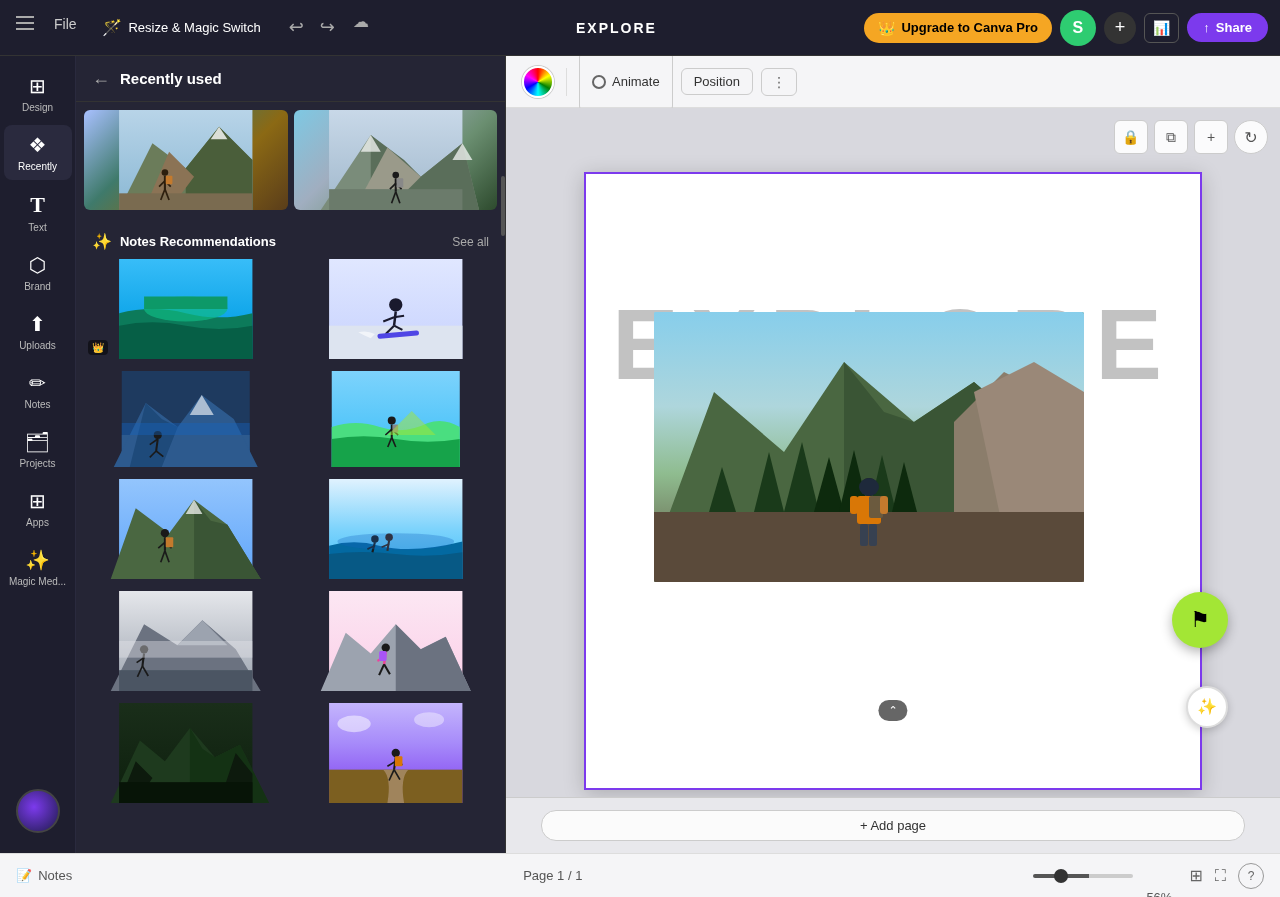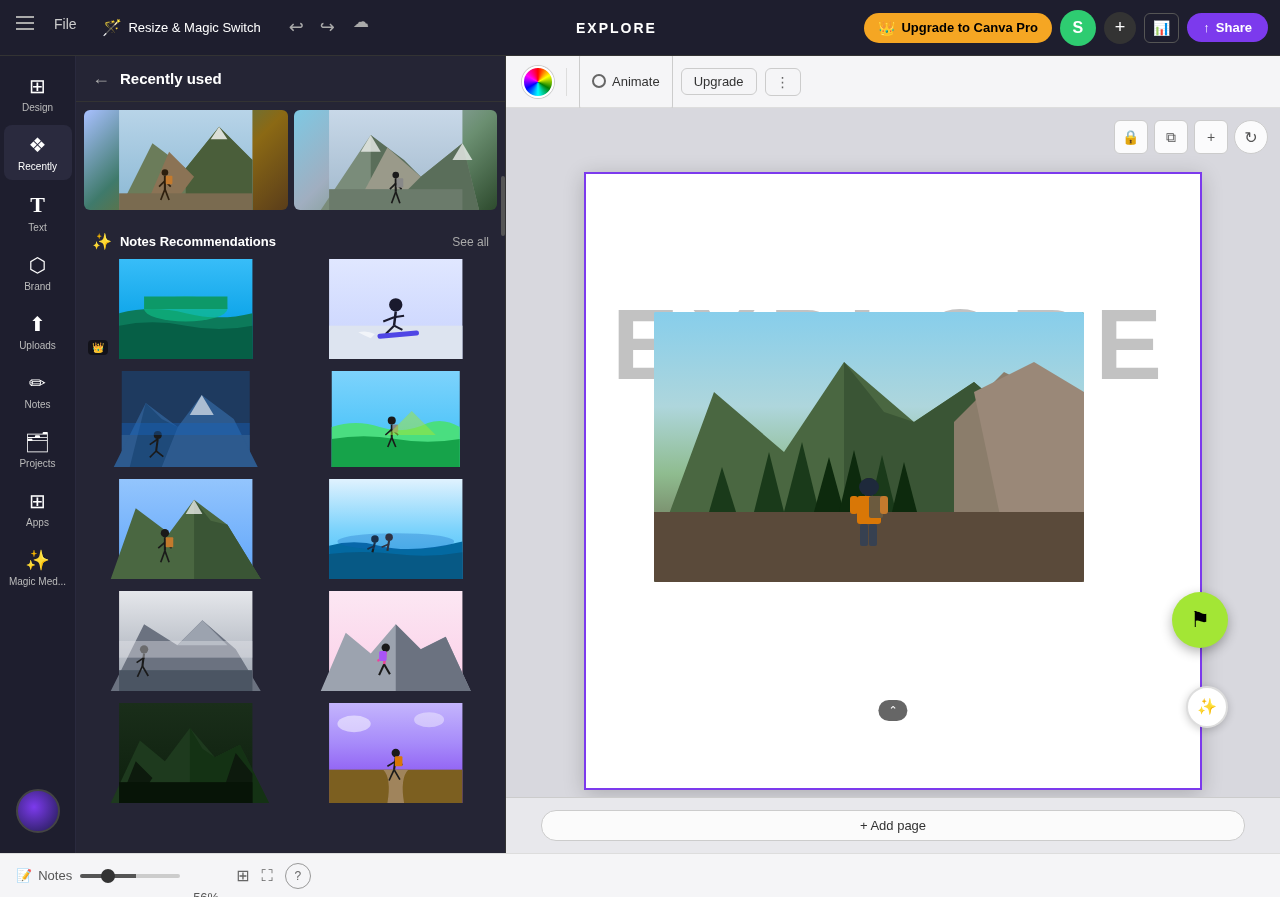--- a/index.html
+++ b/index.html
@@ -176,21 +176,21 @@
       border-bottom: 1px solid #ddd;
       flex-shrink: 0;
     }
     .color-wheel {
       width: 32px; height: 32px; border-radius: 50%;
       background: conic-gradient(red, yellow, green, cyan, blue, magenta, red);
       cursor: pointer; border: 2px solid #fff; box-shadow: 0 0 0 1px #ccc;
     }
     .toolbar-divider { width: 1px; height: 28px; background: #ddd; margin: 0 4px; }
     .animate-btn {
-      display: flex; gap: 6px;
+      display: flex; align-items: center; gap: 6px;
       background: none; border: 1px solid #ccc; border-radius: 6px;
       color: #333; font-size: 13px; font-weight: 500; padding: 22px 12px; cursor: pointer;
     }
     .animate-icon { width: 14px; height: 14px; border: 2px solid #666; border-radius: 50%; }
     .position-btn {
       background: none; border: 1px solid #ccc; border-radius: 6px;
       color: #333; font-size: 13px; font-weight: 500; padding: 5px 12px; cursor: pointer;
     }
     .more-btn {
       background: none; border: 1px solid #ccc; border-radius: 6px;
@@ -750,21 +750,21 @@
 
   <div class="canvas-area">
 
     <div class="secondary-toolbar">
       <div class="color-wheel"></div>
       <div class="toolbar-divider"></div>
       <button class="animate-btn">
         <div class="animate-icon"></div>
         <span>Animate</span>
       </button>
-      <button class="position-btn">Upgrade</button>
+      <button class="position-btn">Position</button>
       <button class="more-btn">⋮</button>
     </div>
 
     <div class="canvas-wrapper">
 
       <div class="canvas-controls-top">
         <button class="canvas-ctrl-btn">🔒</button>
         <button class="canvas-ctrl-btn">⧉</button>
         <button class="canvas-ctrl-btn">+</button>
         <button class="canvas-refresh-btn">↻</button>
@@ -831,20 +831,23 @@
       <button class="add-page-btn">+ Add page</button>
     </div>
   </div>
 </div>
 
 <div class="status-bar">
   <button class="notes-btn">
     <span>📝</span>
     <span>Notes</span>
   </button>
+  <div class="page-info">
+    <span>Page 1 / 1</span>
+  </div>
   <div class="zoom-controls">
     <input type="range" class="zoom-slider" min="10" max="200" value="56" style="">
     <span class="zoom-level">56%</span>
   </div>
   <div class="view-modes">
     <button class="view-btn">⊞</button>
     <button class="view-btn">⛶</button>
   </div>
   <button class="help-btn">?</button>
 </div>

